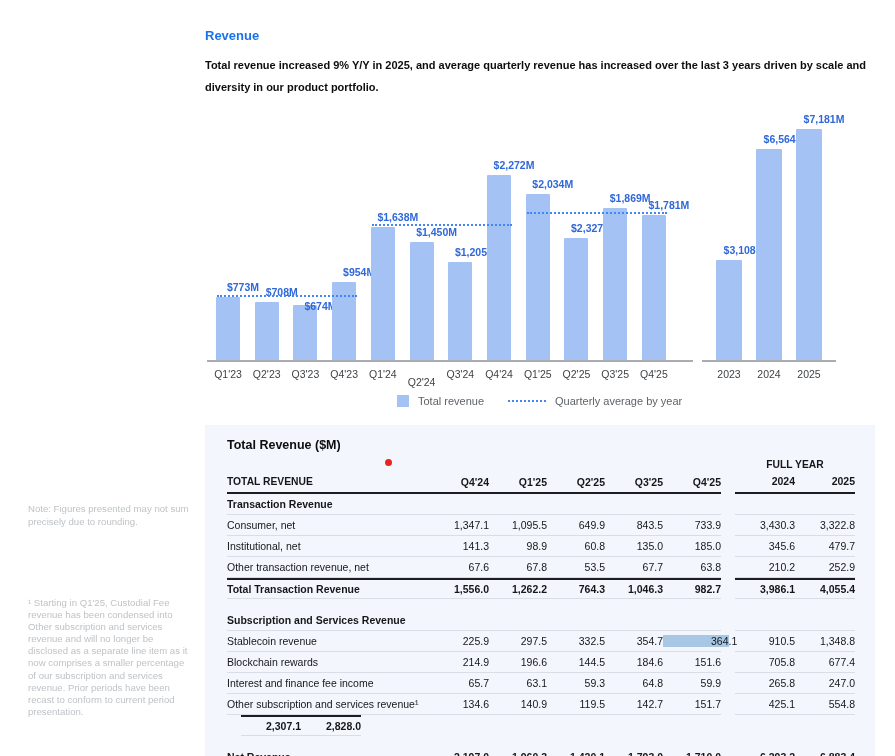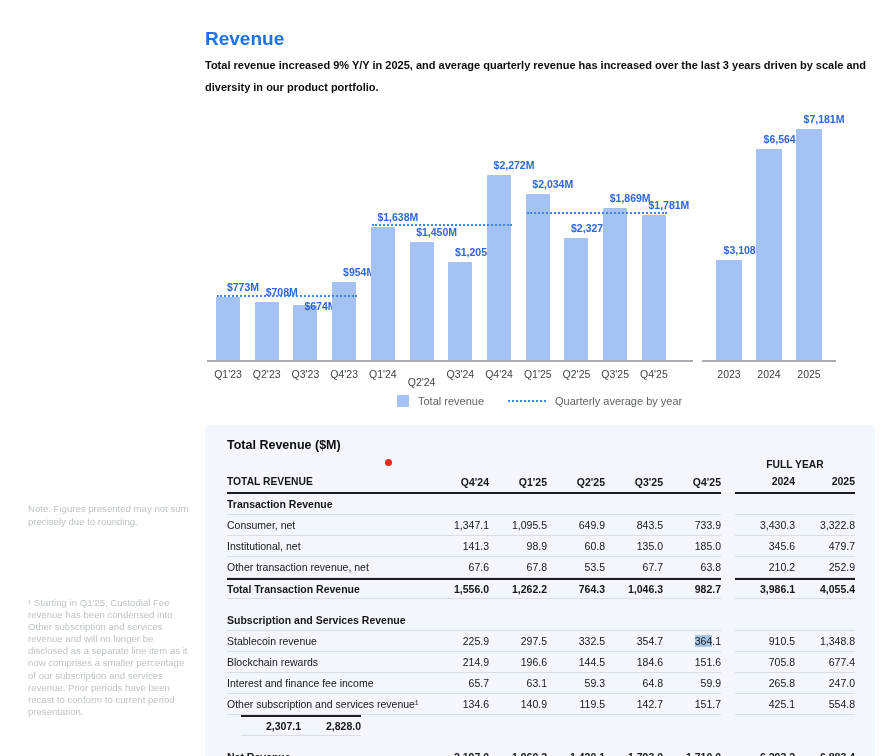--- a/index.html
+++ b/index.html
@@ -15,21 +15,21 @@
     --border-dark:#1b1d20;
     --note-gray:#bfc3c7;
     --red-dot:#e5261f;
     --highlight-blue:#a8c7e5;
     --text-black:#151618;
   }
   *{margin:0;padding:0;box-sizing:border-box;}
   html,body{width:895px;height:756px;background:#ffffff;overflow:hidden;}
   body{position:relative;font-family:"Liberation Sans",sans-serif;color:var(--text-black);}
 
-  .page-heading{position:absolute;left:205px;top:28px;font-size:19px;font-weight:bold;color:var(--heading-blue);}
+  .page-heading{position:absolute;left:205px;top:28px;font-size:13px;font-weight:bold;color:var(--heading-blue);}
   .intro{position:absolute;left:205px;top:54px;width:688px;font-size:11px;font-weight:bold;line-height:22px;color:#0c0d0e;}
 
   
   .chart{position:absolute;left:205px;top:98px;width:690px;height:320px;}
   .chart-bar{position:absolute;background:var(--bar-fill);border-radius:1px 1px 0 0;}
   .bar-label{position:absolute;transform:translateX(-50%);font-size:10.5px;font-weight:bold;color:var(--label-blue);white-space:nowrap;padding-left:30px;}
   .tick{position:absolute;transform:translateX(-50%);top:270px;font-size:10.5px;color:var(--tick-gray);white-space:nowrap;}
   .avg-line{position:absolute;height:0;border-top:2px dotted var(--dotted-blue);}
   .axis{position:absolute;top:262px;height:2px;background:var(--axis-gray);}
   .legend{position:absolute;left:192px;top:297px;display:flex;align-items:center;gap:24px;font-size:11px;color:var(--legend-gray);}
@@ -52,21 +52,21 @@
   .t-cell.head{font-weight:bold;}
   .t-row{display:flex;}
   .t-left{flex:1;display:flex;align-items:center;border-bottom:1px solid var(--border-light);height:21px;}
   .t-right{width:120px;display:flex;align-items:center;border-bottom:1px solid var(--border-light);height:21px;}
   .t-label{flex:1;font-size:10.5px;white-space:nowrap;}
   .t-row.section .t-label{font-weight:bold;}
   .t-row.total .t-label,.t-row.total .t-cell{font-weight:bold;}
   .t-row.total .t-left,.t-row.total .t-right{border-top:2px solid var(--border-dark);}
   .t-row.net .t-label,.t-row.net .t-cell{font-weight:bold;}
   .t-row.spacer{height:11px;}
-  .hl{background:var(--highlight-blue);}
+  .hl{background:var(--highlight-blue);padding-left:48px;}
 
   .red-dot{position:absolute;left:385px;top:459px;width:7px;height:7px;border-radius:50%;background:var(--red-dot);}
 
   .side-note{position:absolute;left:28px;width:163px;font-size:9.6px;line-height:12.8px;color:var(--note-gray);}
   .note-1{top:503px;}
   .note-2{top:597px;line-height:12.1px;}
 </style>
 </head>
 <body>
 

